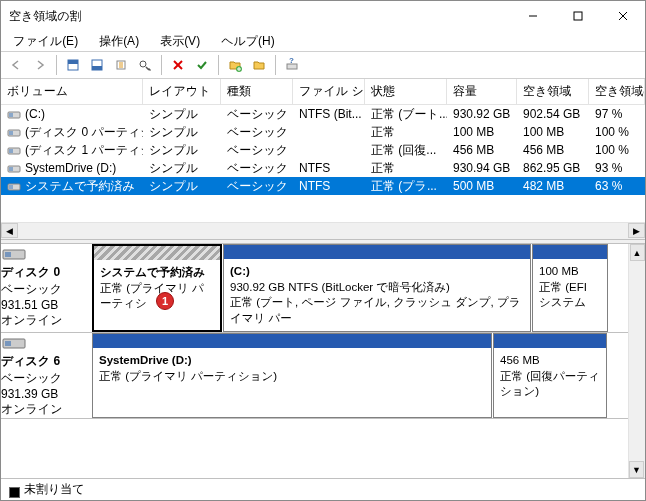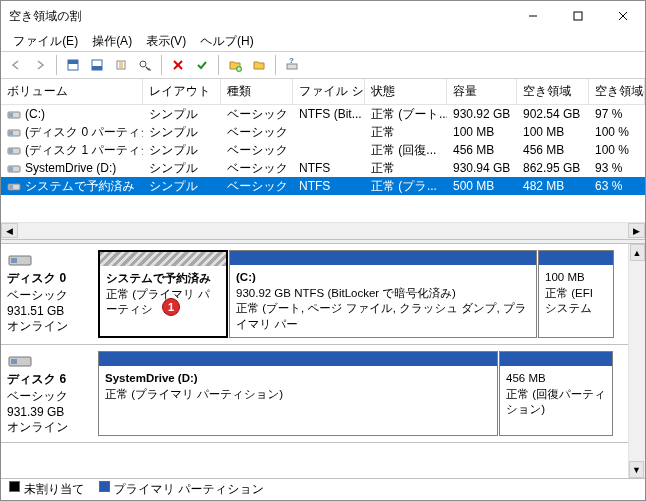--- a/index.html
+++ b/index.html
@@ -1,57 +1,57 @@
 <!DOCTYPE html>
 <html><head>
 <meta charset="utf-8">
 <style>
   * { box-sizing: border-box; margin: 0; padding: 0; }
   body { font-family: "Yu Gothic UI", "Meiryo UI", "MS UI Gothic", sans-serif; font-size: 12px; background: #fff; overflow: hidden; width: 646px; height: 501px; }
   .window { width: 646px; height: 501px; border: 1px solid #8a8a8a; display: flex; flex-direction: column; background:#fff; }
   .titlebar { height: 30px; display: flex; align-items: center; padding-left: 8px; background: #fff; }
   .titlebar .title { flex: 1; font-size: 12px; }
   .wbtn { width: 45px; height: 29px; display:flex; align-items:center; justify-content:center; }
-  .menubar { height: 20px; display: flex; align-items: center; padding: 0 6px; gap: 2px; font-size:12px; }
+  .menubar { height: 20px; display: flex; align-items: center; padding: 0 6px; gap: 9px; font-size:12px; }
   .menuitem { padding: 1px 6px; }
   .toolbar { height: 28px; border-top:1px solid #d0d0d0; border-bottom:1px solid #d0d0d0; display:flex; align-items:center; padding:0 4px; gap:2px; background:#fff;}
   .tbtn { width:22px; height:22px; display:flex; align-items:center; justify-content:center; border:1px solid transparent;}
   .tbtn.disabled { opacity:0.4; }
   .tsep { width:1px; height:20px; background:#c0c0c0; margin:0 3px; }
   .listpane { flex:0 0 160px; overflow:hidden; display:flex; flex-direction:column; }
   .lh { display:flex; background:#fff; border-bottom:1px solid #e3e3e3;}
   .lh-cell { padding:4px 6px; border-right:1px solid #e3e3e3; font-size:12px; white-space:nowrap; overflow:hidden;}
   .lrows { flex:1; overflow:hidden; }
   .lrow { display:flex; height:18px; align-items:center;}
   .lrow.sel { background:#0078d7; color:#fff;}
   .lcell { padding:1px 6px; font-size:12px; white-space:nowrap; overflow:hidden;}
   .c0{width:142px}.c1{width:78px}.c2{width:72px}.c3{width:72px}.c4{width:82px}.c5{width:70px}.c6{width:72px}.c7{flex:1}
   .volicon { display:inline-block; width:14px; height:11px; vertical-align:middle; margin-right:4px;}
   .hscroll { height:17px; border-top:1px solid #e3e3e3; position:relative; background:#f0f0f0;}
   .hscroll .btn { width:17px; height:15px; position:absolute; top:0; background:#e8e8e8; border:1px solid #ccc; display:flex; align-items:center; justify-content:center; font-size:9px;}
   .splitter { height:5px; background:#f0f0f0; border-top:1px solid #c0c0c0; border-bottom:1px solid #c0c0c0;}
   .diskpane { flex:1; overflow:hidden; display:flex; flex-direction:column; position:relative;}
-  .drow { display:flex; border-bottom:1px solid #c0c0c0; padding:6px; gap:6px; align-items:stretch;}
+  .drow { display:flex; border-bottom:1px solid #c0c0c0; gap:6px; align-items:stretch;}
   .dinfo { width:85px; display:flex; flex-direction:column; gap:0; padding-top:2px;}
   .dinfo .dicon { width:28px; height:16px; margin-bottom:2px;}
   .dinfo .dname { font-weight:bold; font-size:12px;}
   .dparts { flex:1; display:flex; gap:1px;}
   .part { border:1px solid #808080; display:flex; flex-direction:column;}
   .part .colbar { height:14px; background:#265ab0;}
   .part .pbody { padding:5px 6px; font-size:11.5px; line-height:1.35; overflow:hidden;}
   .part .pname { font-weight:bold;}
   .part.sel { border:2px solid #000; position:relative;}
   .part.sel .colbar {
     background: repeating-linear-gradient(-45deg,#a7a7a7 0 3px,#e0e0e0 3px 6px);
   }
   .badge { position:absolute; top:46px; left:62px; width:18px; height:18px; border-radius:50%; background:#d92c2c; color:#fff; display:flex; align-items:center; justify-content:center; font-size:11px; font-weight:bold; border:1px solid #a01010; z-index:5;}
   .vscroll { width:17px; background:#f0f0f0; border-left:1px solid #e3e3e3; position:absolute; right:0; top:0; bottom:0;}
   .vscroll .btn { height:17px; width:15px; margin:0 auto; background:#e8e8e8; border:1px solid #ccc; display:flex; align-items:center; justify-content:center; font-size:9px;}
   .legend { height:22px; border-top:1px solid #c0c0c0; display:flex; align-items:center; padding:0 8px; gap:14px; font-size:12px;}
-  .lg { display:flex; align-items:flex-start; gap:4px;}
+  .lg { display:flex; align-items:flex-end; gap:4px;}
   .lg .sw { width:11px; height:11px; border:1px solid #666;}
 </style>
 </head>
 <body>
 
 <div class="window">
 
   <div class="titlebar">
     <span class="title">空き領域の割</span>
     <div class="wbtn">
@@ -308,19 +308,15 @@
       <div class="btn" style="position:relative">▲</div>
       <div class="btn" style="position:absolute;bottom:0">▼</div>
     </div>
   </div>
 
   <div class="legend">
     <div class="lg">
         <span class="sw" style="background:#000"></span>
         <span>未割り当て</span>
       </div>
-    <div class="lg">
-        <span class="sw" style="background:#265ab0"></span>
-        <span>プライマリ パーティション</span>
-      </div>
   </div>
 
 </div>
 
 </body></html>

